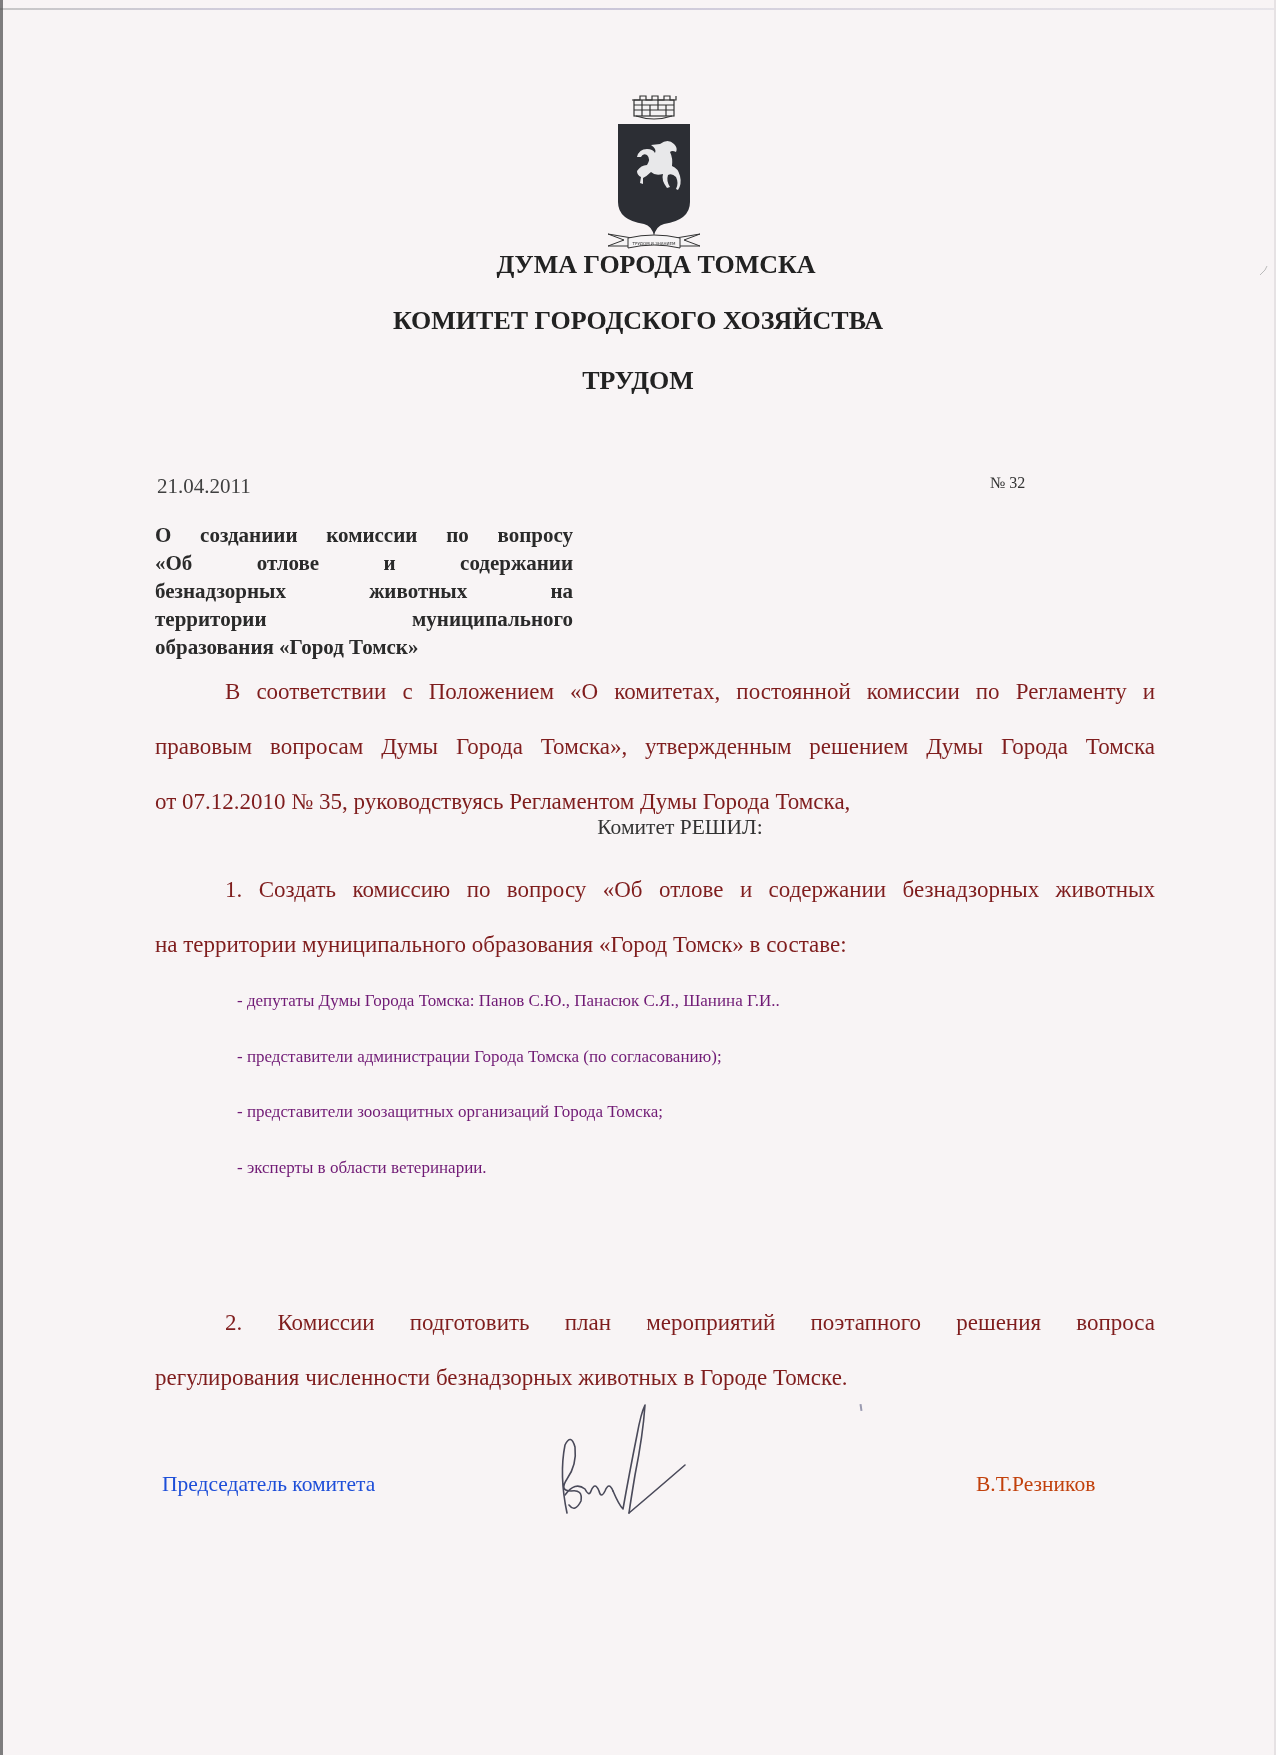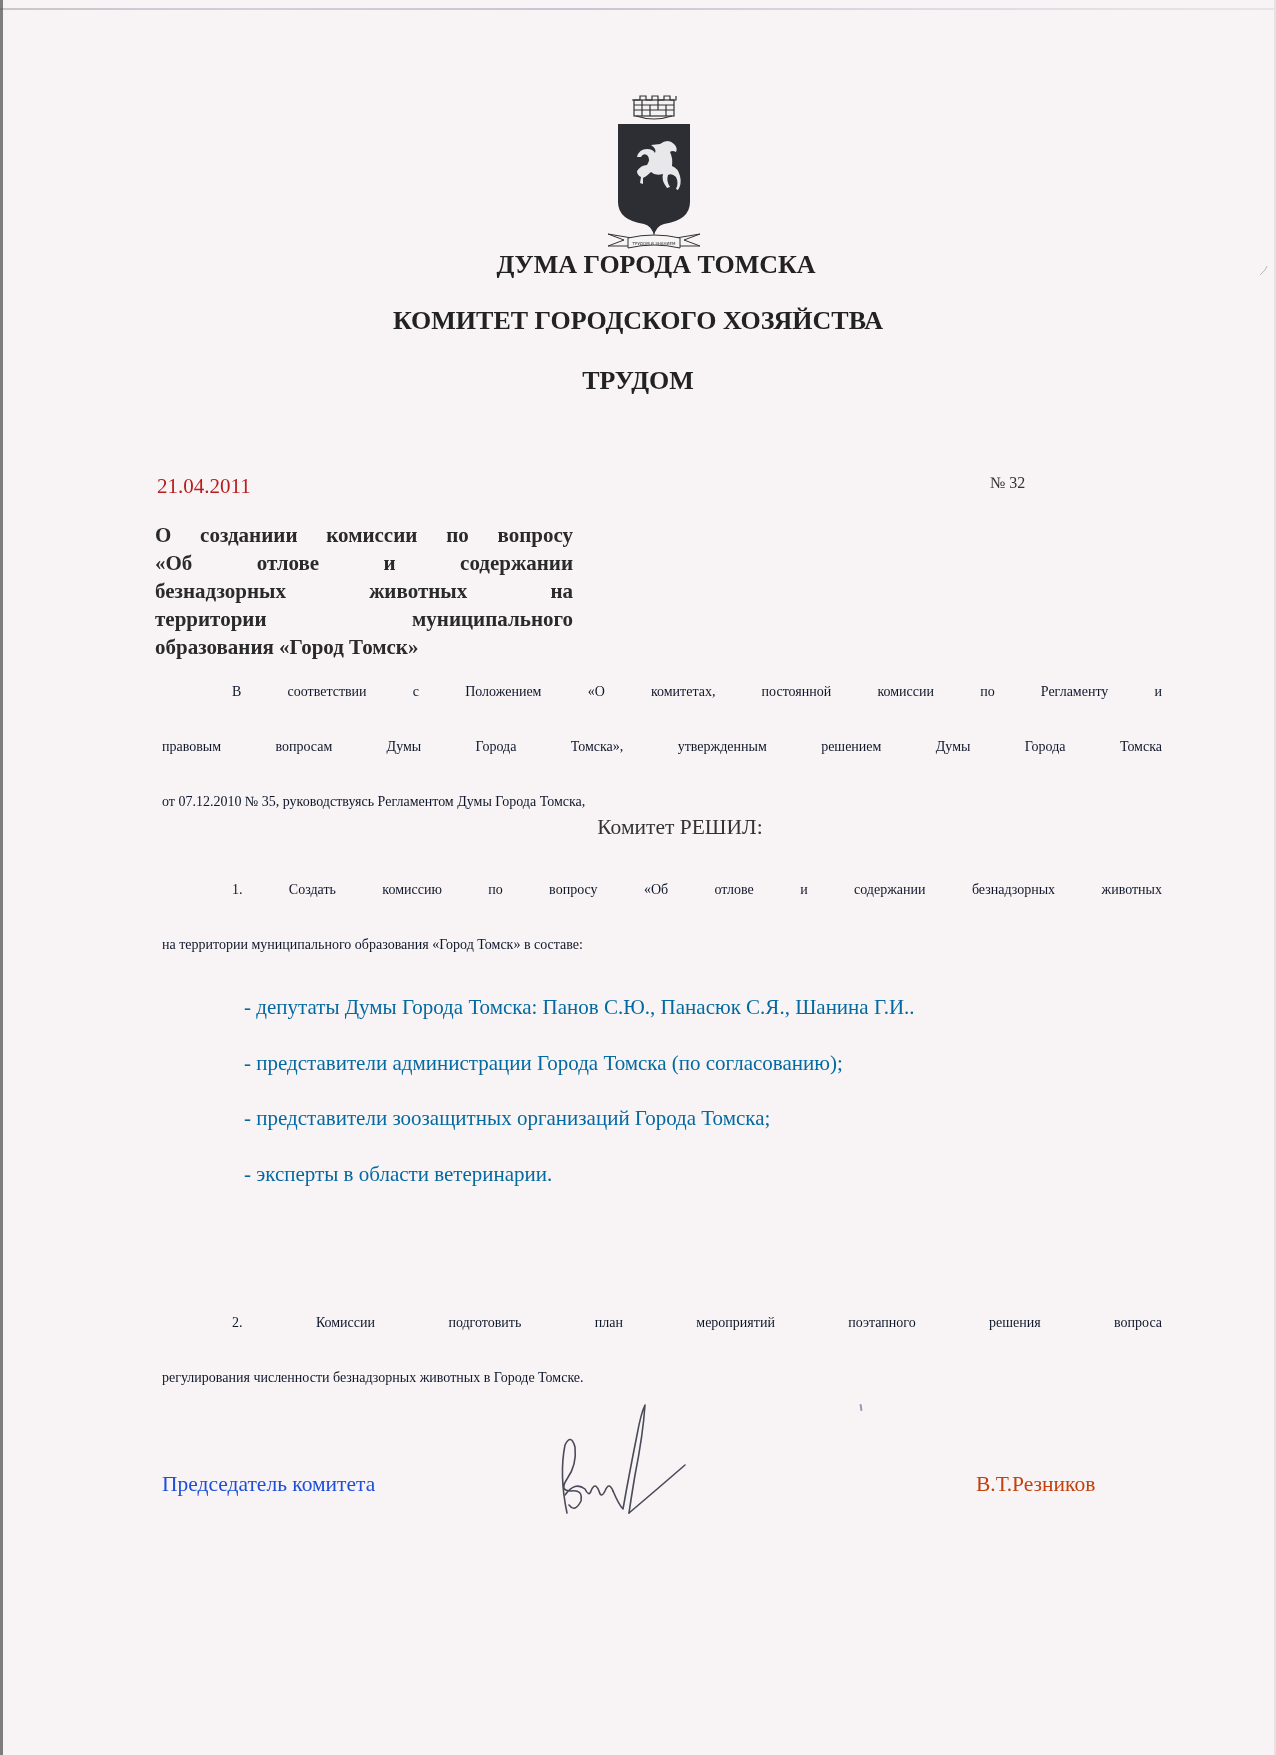--- a/index.html
+++ b/index.html
@@ -51,21 +51,21 @@
       color: #222;
     }
     .h-duma { top: 250px; font-size: 26px; left: 18px; }
     .h-committee { top: 306px; font-size: 26px; left: 0; }
     .h-decision { top: 366px; font-size: 26px; left: 0; }
 
     .date {
       position: absolute;
       left: 157px; top: 474px;
       font-size: 21px;
-      color: #b91c1c;
+      color: #404040;
     }
     .number {
       position: absolute;
       left: 990px; top: 474px;
       font-size: 16px;
       color: #333;
     }
     .subject {
       position: absolute;
       left: 155px; top: 521px;
@@ -80,25 +80,25 @@
     .subject .line {
       display: block;
       text-align: justify;
       text-align-last: justify;
     }
     .subject .line.last {
       text-align-last: left;
     }
     .para {
       position: absolute;
-      left: 162px;
+      left: 155px;
       width: 1000px;
-      font-size: 14px;
+      font-size: 23px;
       line-height: 55px;
-      color: #0f172a;
+      color: #7f1d1d;
       text-align: justify;
     }
     .para .indent { padding-left: 70px; }
     .para .jline {
       display: block;
       text-align: justify;
       text-align-last: justify;
     }
     .para .lline {
       display: block;
@@ -112,24 +112,24 @@
       text-align: center;
       font-size: 21.5px;
       color: #333;
       padding-left: 42px;
     }
     .p-item1 { top: 862px; }
     .members {
       position: absolute;
       left: 232px;
       top: 968px;
-      font-size: 21px;
+      font-size: 17px;
       line-height: 55.5px;
-      color: #0369a1;
-      margin: 12px; padding: 0;
+      color: #701a75;
+      margin: 5px; padding: 0;
       list-style: none;
     }
     .p-item2 { top: 1295px; }
     .sig-label {
       position: absolute;
       left: 162px; top: 1472px;
       font-size: 21.5px;
       color: #1d4ed8;
     }
     .sig-name {

